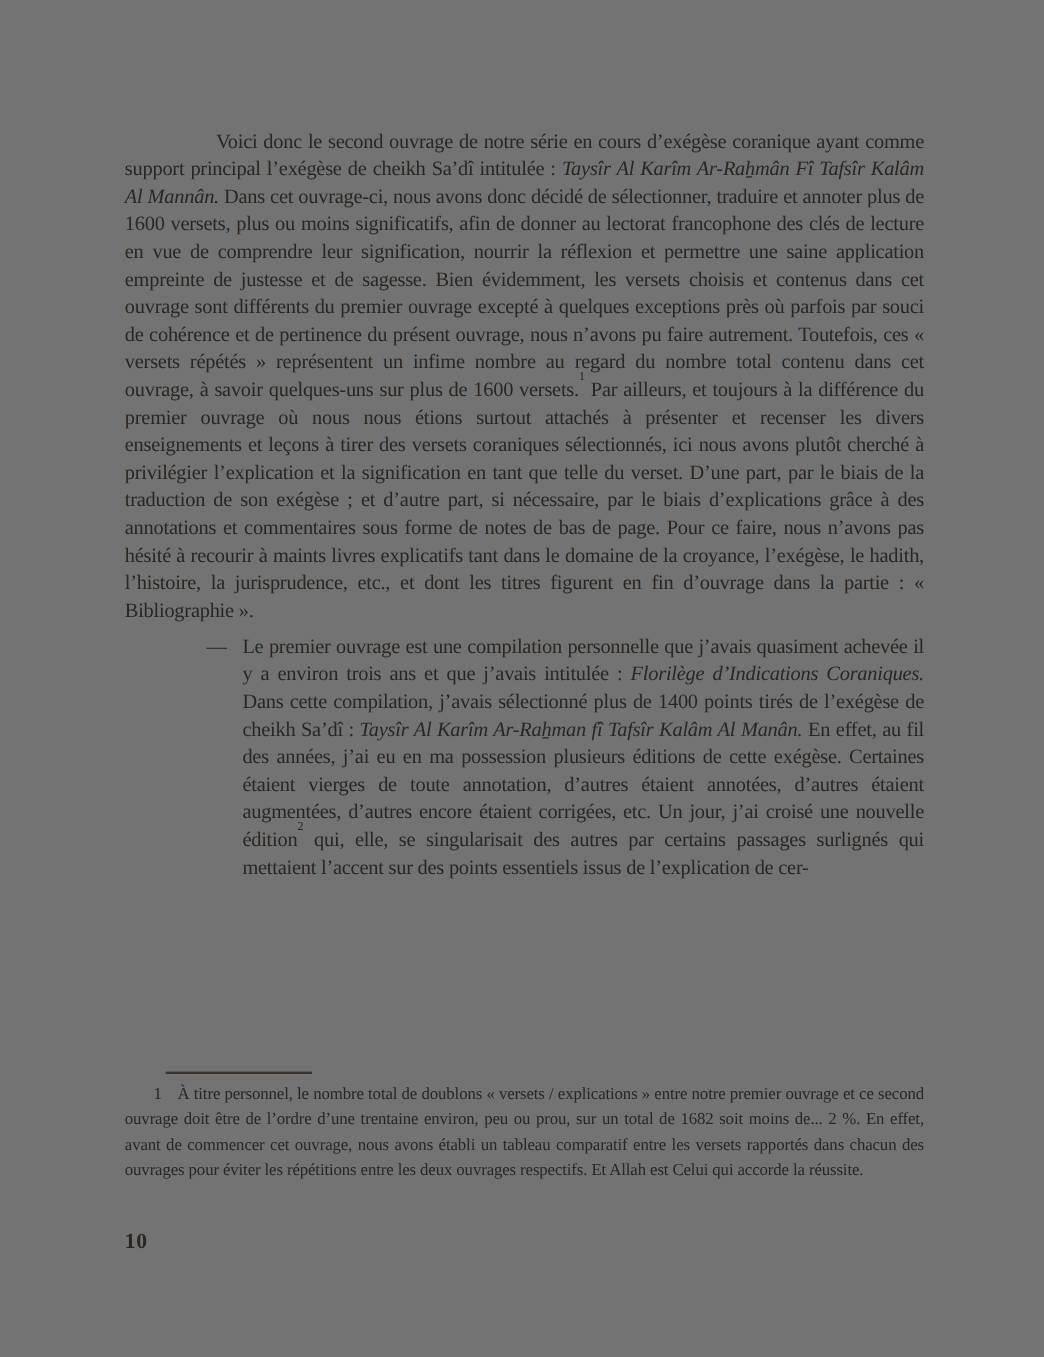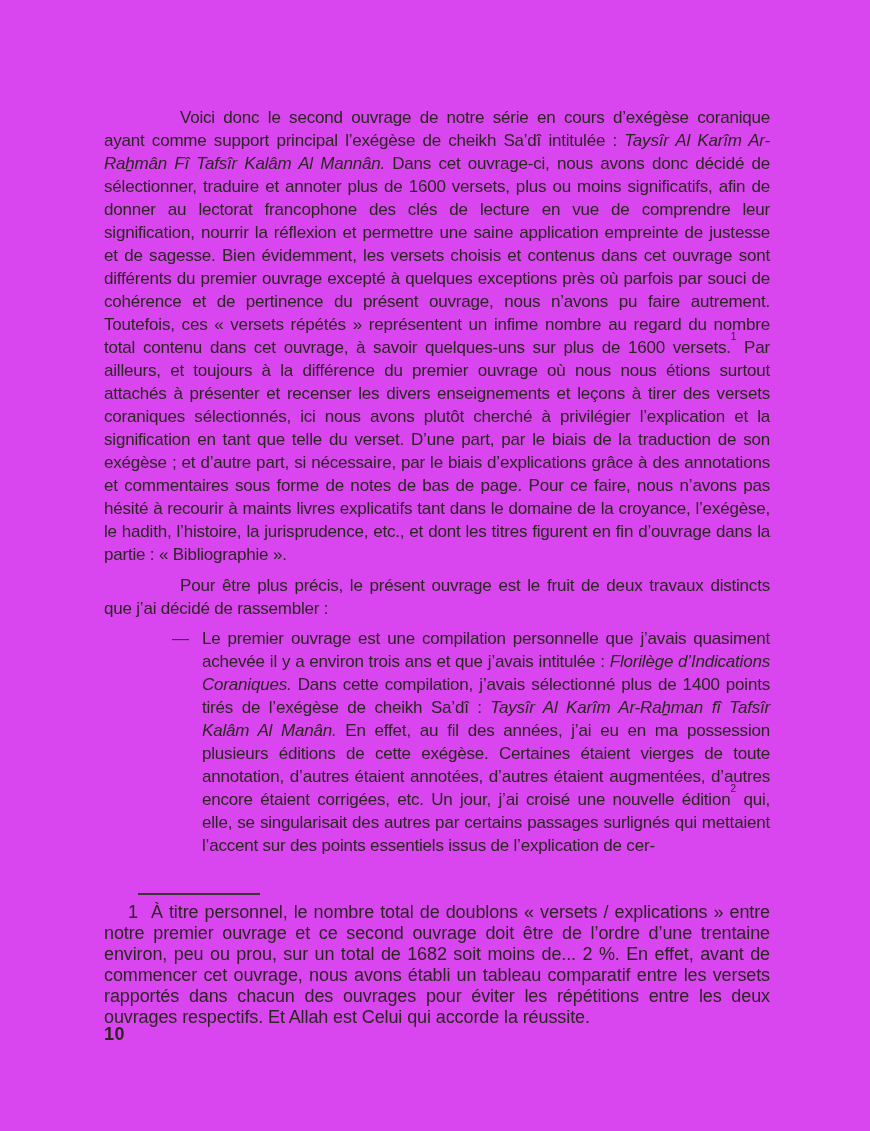--- a/index.html
+++ b/index.html
@@ -3,23 +3,23 @@
 <meta charset="utf-8">
 <title>Page 10</title>
 <style>
   html, body { margin: 0; padding: 0; }
   body { background: #e9e9e9; }
   .page {
     position: relative;
     width: 870px;
     height: 1131px;
     margin: 0 auto;
-    background: #d946ef;
+    background: #737373;
     color: #2b2621;
-    font-family: Liberation Sans, sans-serif;
+    font-family: Liberation Serif, serif;
     overflow: hidden;
   }
   .text-block {
     position: absolute;
     left: 104px;
     top: 106px;
     width: 666px;
   }
   p.body-para {
     margin: 0;
@@ -61,21 +61,21 @@
   }
   .fn-rule {
     width: 122px;
     height: 2px;
     background: #3a352e;
     margin-left: 34px;
     margin-bottom: 7px;
   }
   p.fn {
     margin: 0;
-    font-size: 18px;
+    font-size: 14px;
     line-height: 21px;
     letter-spacing: -0.1px;
     text-align: justify;
     text-indent: 24px;
   }
   .fnmark { margin-right: 13px; }
   .page-number {
     position: absolute;
     left: 104px;
     top: 1024px;
@@ -85,21 +85,20 @@
   }
 </style>
 </head>
 <body>
 
 <div class="page">
 
   <div class="text-block">
     <p class="body-para"><span>Voici donc le second ouvrage de notre série en cours d’exégèse coranique ayant comme support principal l’exégèse de cheikh Sa’dî intitulée : </span><span class="it">Taysîr Al Karîm Ar-Raẖmân Fî Tafsîr Kalâm Al Mannân.</span><span> Dans cet ouvrage-ci, nous avons donc décidé de sélectionner, traduire et annoter plus de 1600 versets, plus ou moins significatifs, afin de donner au lectorat francophone des clés de lecture en vue de comprendre leur signification, nourrir la réflexion et permettre une saine application empreinte de justesse et de sagesse. Bien évidemment, les versets choisis et contenus dans cet ouvrage sont différents du premier ouvrage excepté à quelques exceptions près où parfois par souci de cohérence et de pertinence du présent ouvrage, nous n’avons pu faire autrement. Toutefois, ces « versets répétés » représentent un infime nombre au regard du nombre total contenu dans cet ouvrage, à savoir quelques-uns sur plus de 1600 versets.</span><sup class="fnref">1</sup><span> Par ailleurs, et toujours à la différence du premier ouvrage où nous nous étions surtout attachés à présenter et recenser les divers enseignements et leçons à tirer des versets coraniques sélectionnés, ici nous avons plutôt cherché à privilégier l’explication et la signification en tant que telle du verset. D’une part, par le biais de la traduction de son exégèse ; et d’autre part, si nécessaire, par le biais d’explications grâce à des annotations et commentaires sous forme de notes de bas de page. Pour ce faire, nous n’avons pas hésité à recourir à maints livres explicatifs tant dans le domaine de la croyance, l’exégèse, le hadith, l’histoire, la jurisprudence, etc., et dont les titres figurent en fin d’ouvrage dans la partie :  « Bibliographie ».</span></p>
 
-    <p class="body-para second">Pour être plus précis, le présent ouvrage est le fruit de deux travaux distincts que j’ai décidé de rassembler :</p>
 
     <div class="dash-item">
       <span class="dash-marker">—</span>
       <span><span>Le premier ouvrage est une compilation personnelle que j’avais quasiment achevée il y a environ trois ans et que j’avais intitulée : </span><span class="it">Florilège d’Indications Coraniques.</span><span> Dans cette compilation, j’avais sélectionné plus de 1400 points tirés de l’exégèse de cheikh Sa’dî : </span><span class="it">Taysîr Al Karîm Ar-Raẖman fî Tafsîr Kalâm Al Manân.</span><span> En effet, au fil des années, j’ai eu en ma possession plusieurs éditions de cette exégèse. Certaines étaient vierges de toute annotation, d’autres étaient annotées, d’autres étaient augmentées, d’autres encore étaient corrigées, etc. Un jour, j’ai croisé une nouvelle édition</span><sup class="fnref">2</sup><span> qui, elle, se singularisait des autres par certains passages surlignés qui mettaient l’accent sur des points essentiels issus de l’explication de cer-</span></span>
     </div>
   </div>
 
   <div class="footnotes">
     <div class="fn-rule"></div>
     <p class="fn"><span class="fnmark">1</span><span>À titre personnel, le nombre total de doublons « versets / explications » entre notre premier ouvrage et ce second ouvrage doit être de l’ordre d’une trentaine environ, peu ou prou, sur un total de 1682 soit moins de... 2 %. En effet, avant de commencer cet ouvrage, nous avons établi un tableau comparatif entre les versets rapportés dans chacun des ouvrages pour éviter les répétitions entre les deux ouvrages respectifs. Et Allah est Celui qui accorde la réussite.</span></p>

